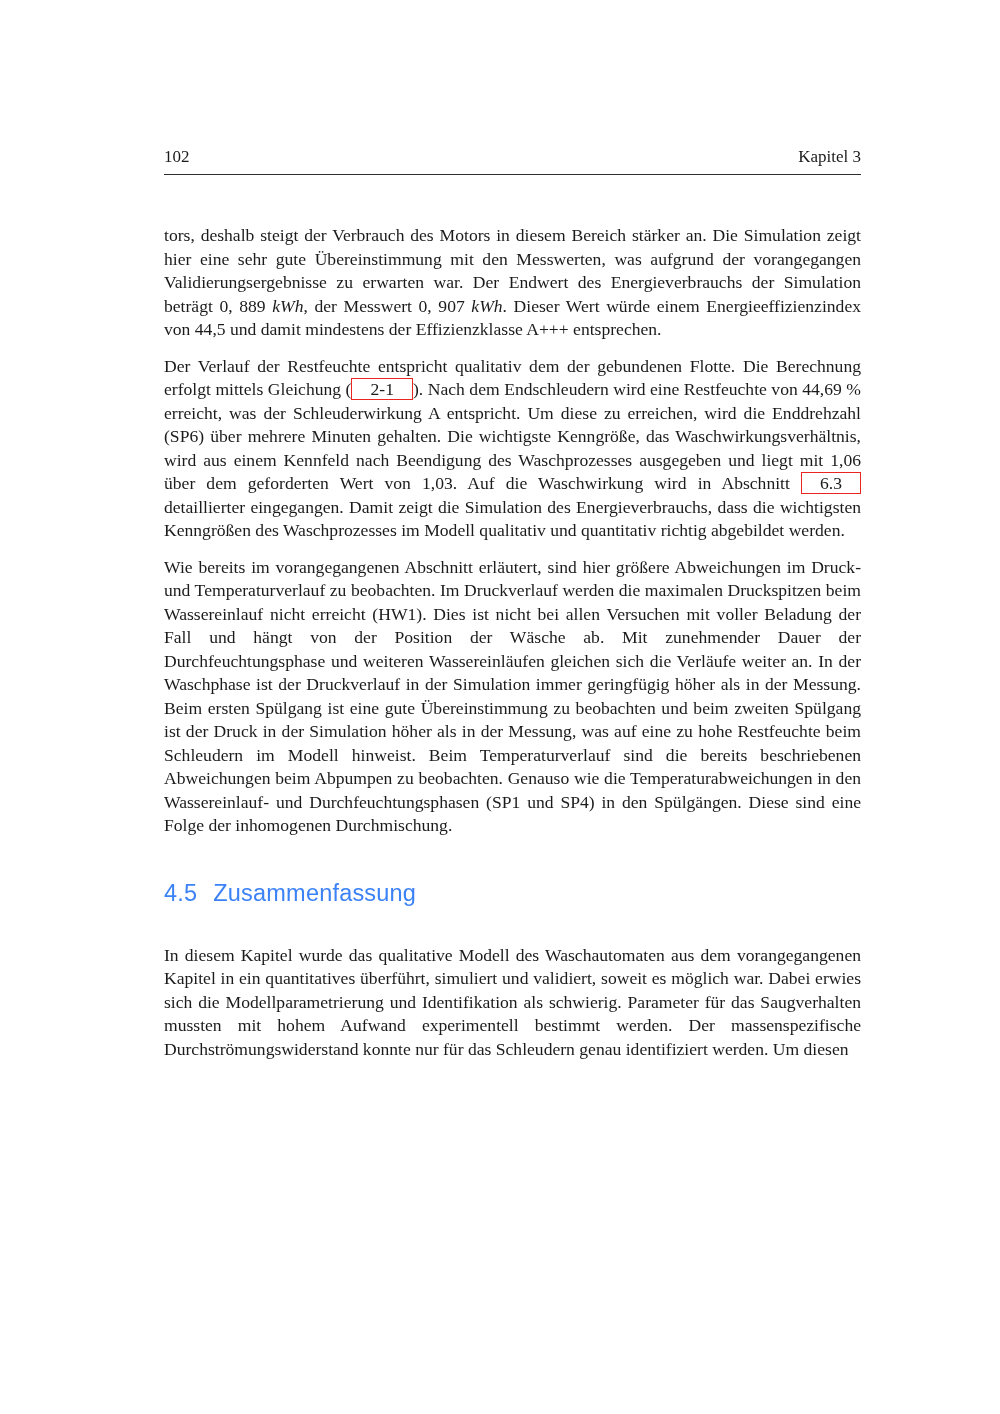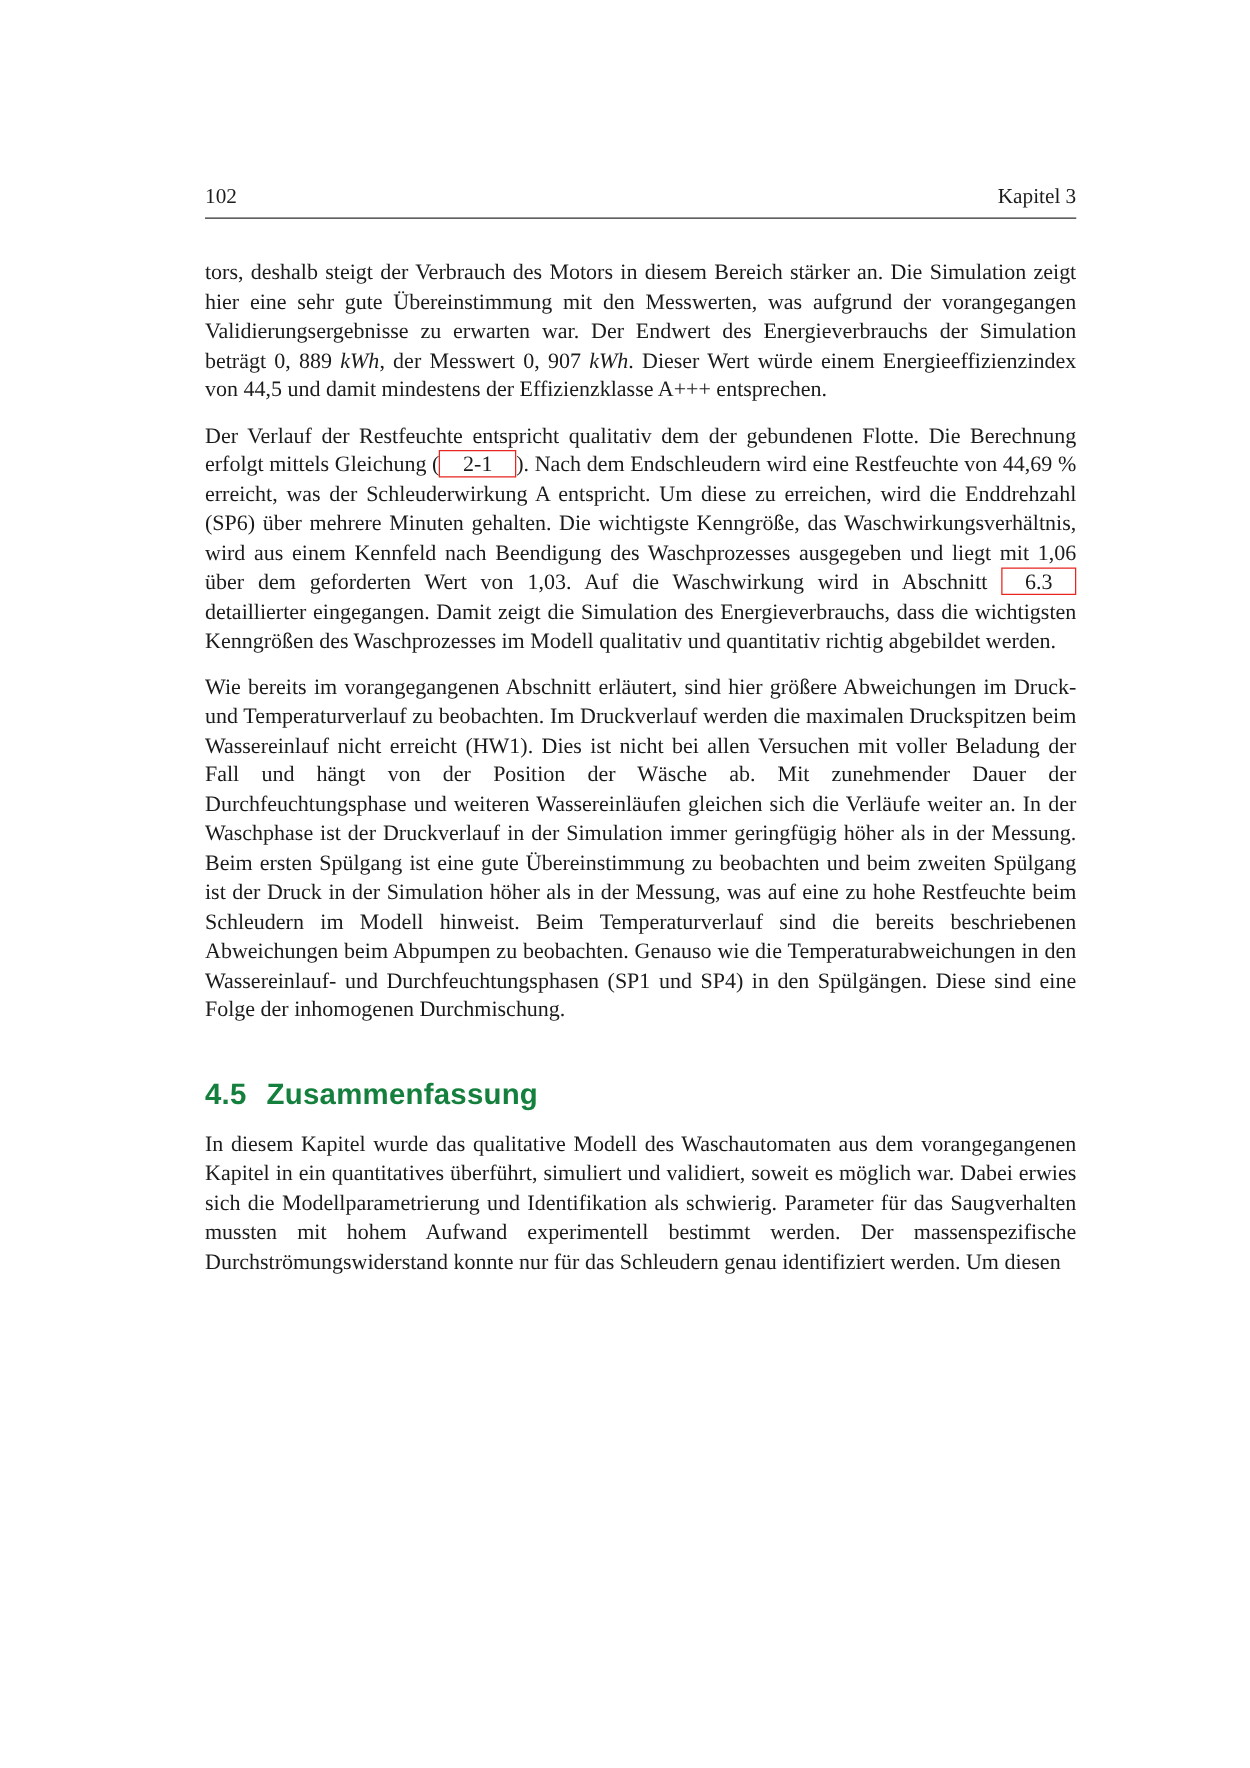--- a/index.html
+++ b/index.html
@@ -31,35 +31,35 @@
     border-bottom: 1.6px solid #2e2e2e;
   }
   .body-par {
     font-size: 17.6px;
     line-height: 23.5px;
     text-align: justify;
     margin: 0 0 13px 0;
     hyphens: auto;
     -webkit-hyphens: auto;
   }
-  .first-par { margin-top: 31px; }
+  .first-par { margin-top: 49px; }
   .math { font-style: italic; }
   .refbox {
     border: 1.2px solid #e8251f;
     padding: 0 18px;
     color: inherit;
     cursor: pointer;
     margin-top: 42px;
   }
   .section-heading {
     font-family: "Liberation Sans", sans-serif;
-    font-weight: bold;
+    font-weight: normal;
     font-size: 23.5px;
-    color: #15803d;
-    margin: 42px 0 15px 0;
+    color: #3b82f6;
+    margin: 42px 0 37px 0;
     letter-spacing: 0.2px;
   }
   .section-heading .sec-num { margin-right: 16px; }
   .last-par { margin-bottom: 0; }
 </style>
 </head>
 <body>
 
 <div class="page">
   <div class="content">

